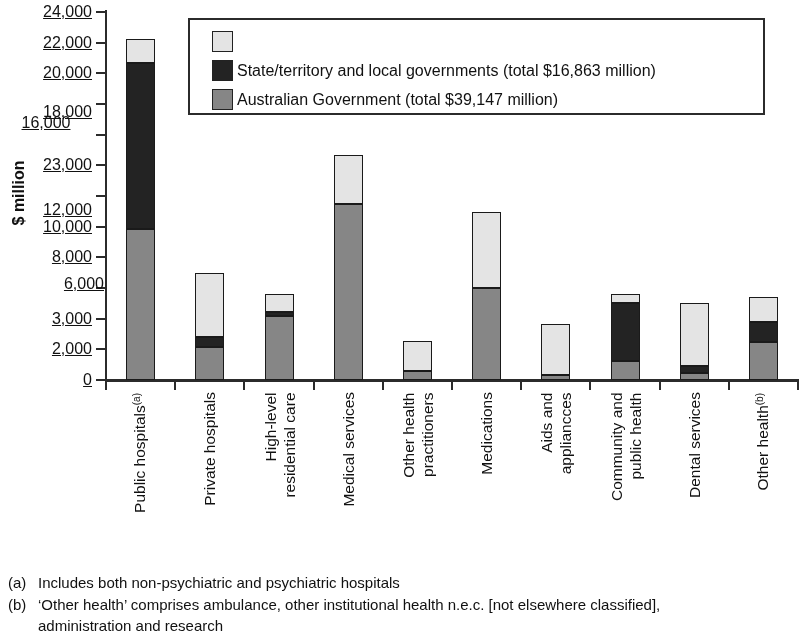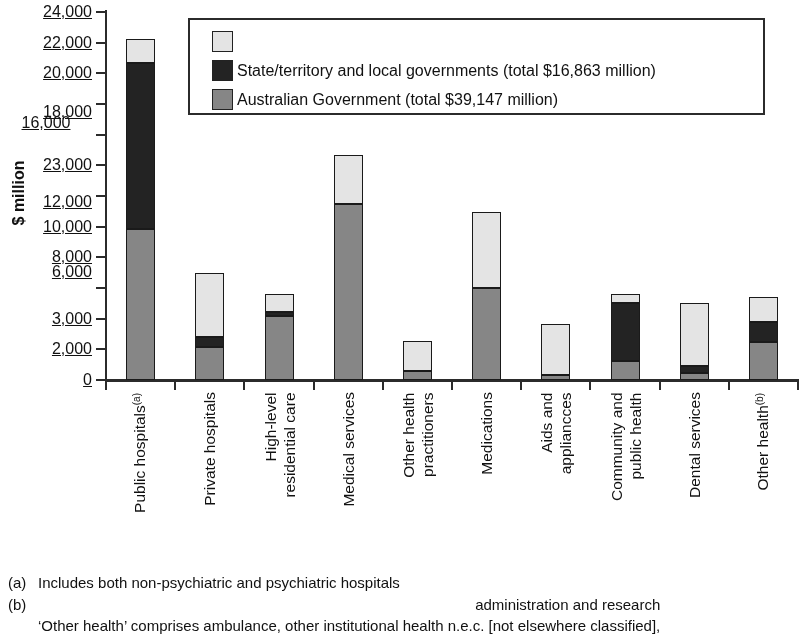--- a/index.html
+++ b/index.html
@@ -102,44 +102,44 @@
   }
   .footnotes {
     position: absolute;
     left: 8px; top: 572px;
     width: 784px;
     font-size: 15px;
     line-height: 21px;
   }
   .fn-row { display: flex; margin-bottom: 1px; }
   .fn-marker { flex: 0 0 30px; }
-  .fn-text div { white-space: nowrap; text-align: right; }
+  .fn-text div { white-space: nowrap; }
 </style>
 </head>
 <body>
 
 <div class="figure">
   <div class="ylabel">$ million</div>
   <div class="yaxis-line"></div>
   <div class="xaxis-line"></div>
   <div id="yticks">
       <div class="ytick" style="left: 96px; top: 379px;"></div>
       <div class="ylab" style="top: 371px;">0</div>
       <div class="ytick" style="left: 96px; top: 348.333px;"></div>
       <div class="ylab" style="top: 340.333px;">2,000</div>
       <div class="ytick" style="left: 96px; top: 317.667px;"></div>
       <div class="ylab" style="top: 309.667px;">3,000</div>
       <div class="ytick" style="left: 96px; top: 287px;"></div>
-      <div class="ylab" style="top: 263px;">6,000</div>
+      <div class="ylab" style="top: 275px; margin-left: 12px;">6,000</div>
       <div class="ytick" style="left: 96px; top: 256.333px;"></div>
       <div class="ylab" style="top: 248.333px;">8,000</div>
       <div class="ytick" style="left: 96px; top: 225.667px;"></div>
       <div class="ylab" style="top: 217.667px;">10,000</div>
       <div class="ytick" style="left: 96px; top: 195px;"></div>
-      <div class="ylab" style="top: 193px;">12,000</div>
+      <div class="ylab" style="top: 201px;">12,000</div>
       <div class="ytick" style="left: 96px; top: 164.333px;"></div>
       <div class="ylab" style="top: 156.333px;">23,000</div>
       <div class="ytick" style="left: 96px; top: 133.667px;"></div>
       <div class="ylab" style="top: 114px; text-align: center;">16,000</div>
       <div class="ytick" style="left: 96px; top: 103px;"></div>
       <div class="ylab" style="top: 103px;">18,000</div>
       <div class="ytick" style="left: 96px; top: 72.3333px;"></div>
       <div class="ylab" style="top: 64.3333px;">20,000</div>
       <div class="ytick" style="left: 96px; top: 41.6667px;"></div>
       <div class="ylab" style="top: 33.6667px;">22,000</div>
@@ -215,18 +215,18 @@
   <div id="footnotes" class="footnotes">
       <div class="fn-row">
         <div class="fn-marker">(a)</div>
         <div class="fn-text">
           <div>Includes both non-psychiatric and psychiatric hospitals</div>
         </div>
       </div>
       <div class="fn-row">
         <div class="fn-marker">(b)</div>
         <div class="fn-text">
+          <div>‘Other health’ comprises ambulance, other institutional health n.e.c. [not elsewhere classified],</div>
           <div>administration and research</div>
-          <div>‘Other health’ comprises ambulance, other institutional health n.e.c. [not elsewhere classified],</div>
         </div>
       </div>
     </div>
 </div>
 
 </body></html>

